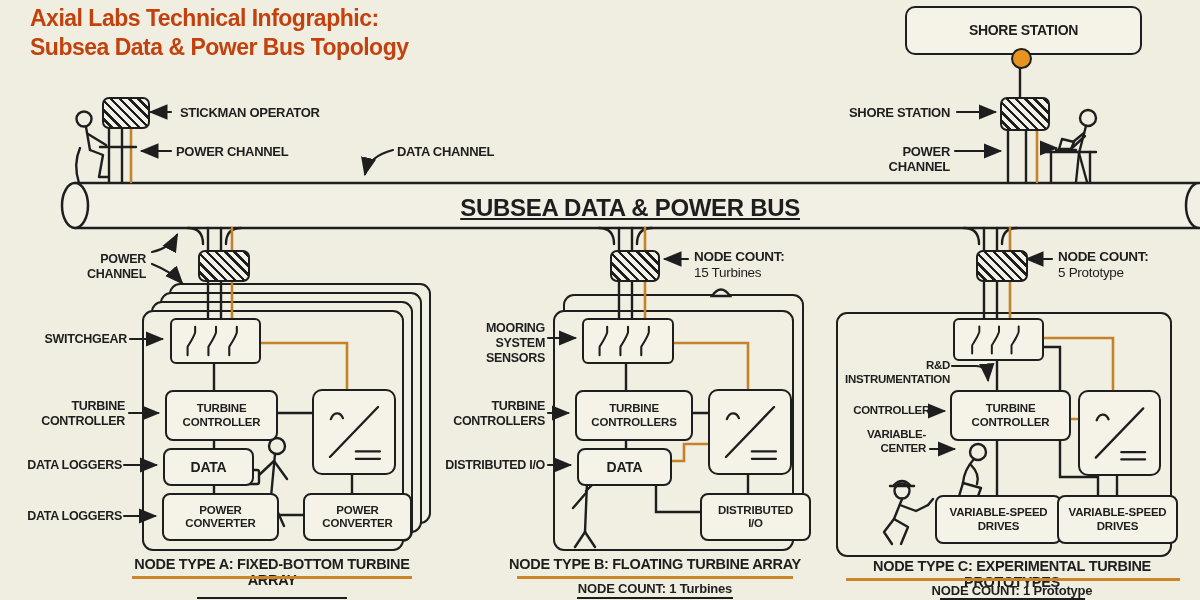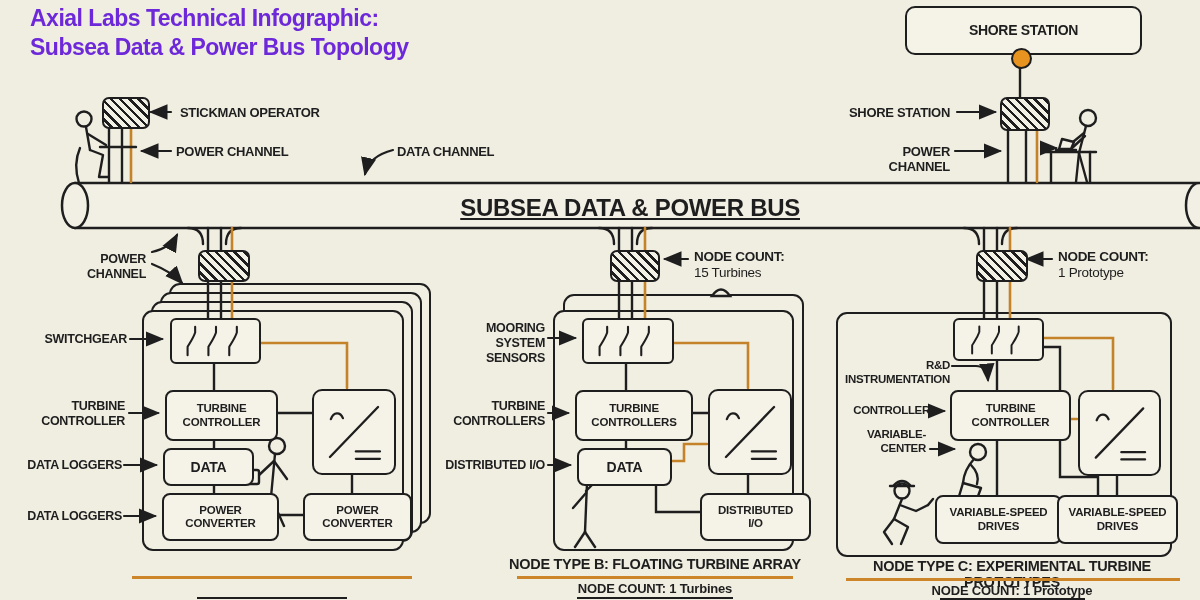--- a/index.html
+++ b/index.html
@@ -7,21 +7,21 @@
           font-family:"Liberation Sans",sans-serif;color:#1e1e1e;}
   svg.linework{position:absolute;left:0;top:0;z-index:2;pointer-events:none;}
   .card{position:absolute;border:2.5px solid #1e1e1e;border-radius:11px;background:#f1eee2;z-index:1;}
   .box{position:absolute;border:2.5px solid #1e1e1e;border-radius:8px;background:#f5f2e7;
        display:flex;align-items:center;justify-content:center;text-align:center;
        font-weight:bold;font-size:11.5px;line-height:1.15;letter-spacing:-0.2px;z-index:3;}
   .hatch{position:absolute;border:2.5px solid #1e1e1e;border-radius:7px;z-index:3;
        background:repeating-linear-gradient(45deg,#f3f0e5 0px,#f3f0e5 4px,#1e1e1e 4px,#1e1e1e 6.5px);}
   .lbl{position:absolute;font-weight:bold;font-size:12.5px;line-height:1.18;letter-spacing:-0.3px;z-index:3;}
   .lbl-s{font-size:11.5px;}
-  .title{position:absolute;font-weight:bold;font-size:23px;line-height:1.28;letter-spacing:-0.5px;color:#6d28d9;z-index:3;}
+  .title{position:absolute;font-weight:bold;font-size:23px;line-height:1.28;letter-spacing:-0.5px;color:#c2410c;z-index:3;}
   .buslabel{position:absolute;font-weight:bold;font-size:24px;letter-spacing:-0.3px;text-align:right;z-index:3;text-decoration:underline;}
   .shorebox{position:absolute;border:2.5px solid #1e1e1e;border-radius:10px;background:#f5f2e7;
        display:flex;flex-direction:column;align-items:center;justify-content:center;
        font-weight:bold;font-size:14px;line-height:1.3;letter-spacing:-0.3px;z-index:3;}
   .dot{position:absolute;width:17px;height:17px;border-radius:50%;background:#e6941f;border:2.5px solid #1e1e1e;z-index:3;}
   .ftitle{position:absolute;font-weight:bold;font-size:14.5px;letter-spacing:-0.3px;text-align:center;z-index:3;}
   .fcount{position:absolute;font-weight:600;font-size:13px;letter-spacing:-0.2px;text-align:center;z-index:3;}
   .orline{position:absolute;height:3px;background:#cc8629;z-index:3;}
   .thinline{position:absolute;height:2px;background:#1e1e1e;z-index:3;}
   .r{text-align:right;}
@@ -220,21 +220,21 @@
   <div class="lbl r" style="left:845px;top:105px;width:105px;font-size:13px;">SHORE STATION</div>
   <div class="lbl r" style="left:840px;top:144px;width:110px;font-size:13px;">POWER CHANNEL</div>
   <div class="lbl r" style="left:40px;top:252px;width:106px;">POWER CHANNEL</div>
 
   <div class="lbl" style="left:694px;top:249px;width:120px;font-size:13.5px;">
     <div>NODE COUNT:</div>
     <div style="font-weight:normal;">15 Turbines</div>
   </div>
   <div class="lbl" style="left:1058px;top:249px;width:120px;font-size:13.5px;">
     <div>NODE COUNT:</div>
-    <div style="font-weight:normal;">1 Prototype</div>
+    <div style="font-weight:normal;">5 Prototype</div>
   </div>
 
   <div class="lbl r" style="left:20px;top:332px;width:107px;">SWITCHGEAR</div>
   <div class="lbl r" style="left:37px;top:399px;width:88px;">TURBINE CONTROLLER</div>
   <div class="lbl r" style="left:20px;top:458px;width:102px;">DATA LOGGERS</div>
   <div class="lbl r" style="left:20px;top:509px;width:102px;">DATA LOGGERS</div>
 
   <div class="box" style="left:170px;top:318px;width:87px;height:42px;border-radius:6px;">
     <svg width="76" height="36" viewBox="0 0 80 38">
       <g stroke="#1e1e1e" stroke-width="2.2" fill="none" stroke-linecap="round">
@@ -306,20 +306,21 @@
         <line x1="14" y1="68" x2="66" y2="14"></line>
         <path d="M15,27 C18,19 25,19 28,26"></path>
         <line x1="42" y1="62" x2="68" y2="62"></line>
           <line x1="42" y1="70" x2="68" y2="70"></line>
       </g>
     </svg>
   </div>
   <div class="box" style="left:935px;top:495px;width:111px;height:45px;padding:0 6px;">VARIABLE-SPEED DRIVES</div>
   <div class="box" style="left:1057px;top:495px;width:105px;height:45px;padding:0 6px;">VARIABLE-SPEED DRIVES</div>
 
+  <div class="ftitle" style="left:122px;top:556px;width:300px;">NODE TYPE A: FIXED-BOTTOM TURBINE ARRAY</div>
   <div class="orline" style="left:132px;top:576px;width:280px;"></div>
   <div class="fcount" style="left:122px;top:581px;width:300px;margin-top:40px;">NODE COUNT: 15 Turbines</div>
   <div class="thinline" style="left:197px;top:597px;width:150px;"></div>
 
   <div class="ftitle" style="left:505px;top:556px;width:300px;">NODE TYPE B: FLOATING TURBINE ARRAY</div>
   <div class="orline" style="left:517px;top:576px;width:276px;"></div>
   <div class="fcount" style="left:505px;top:581px;width:300px;">NODE COUNT: 1 Turbines</div>
   <div class="thinline" style="left:577px;top:597px;width:156px;"></div>
 
   <div class="ftitle" style="left:838px;top:558px;width:348px;">NODE TYPE C: EXPERIMENTAL TURBINE PROTOTYPES</div>

